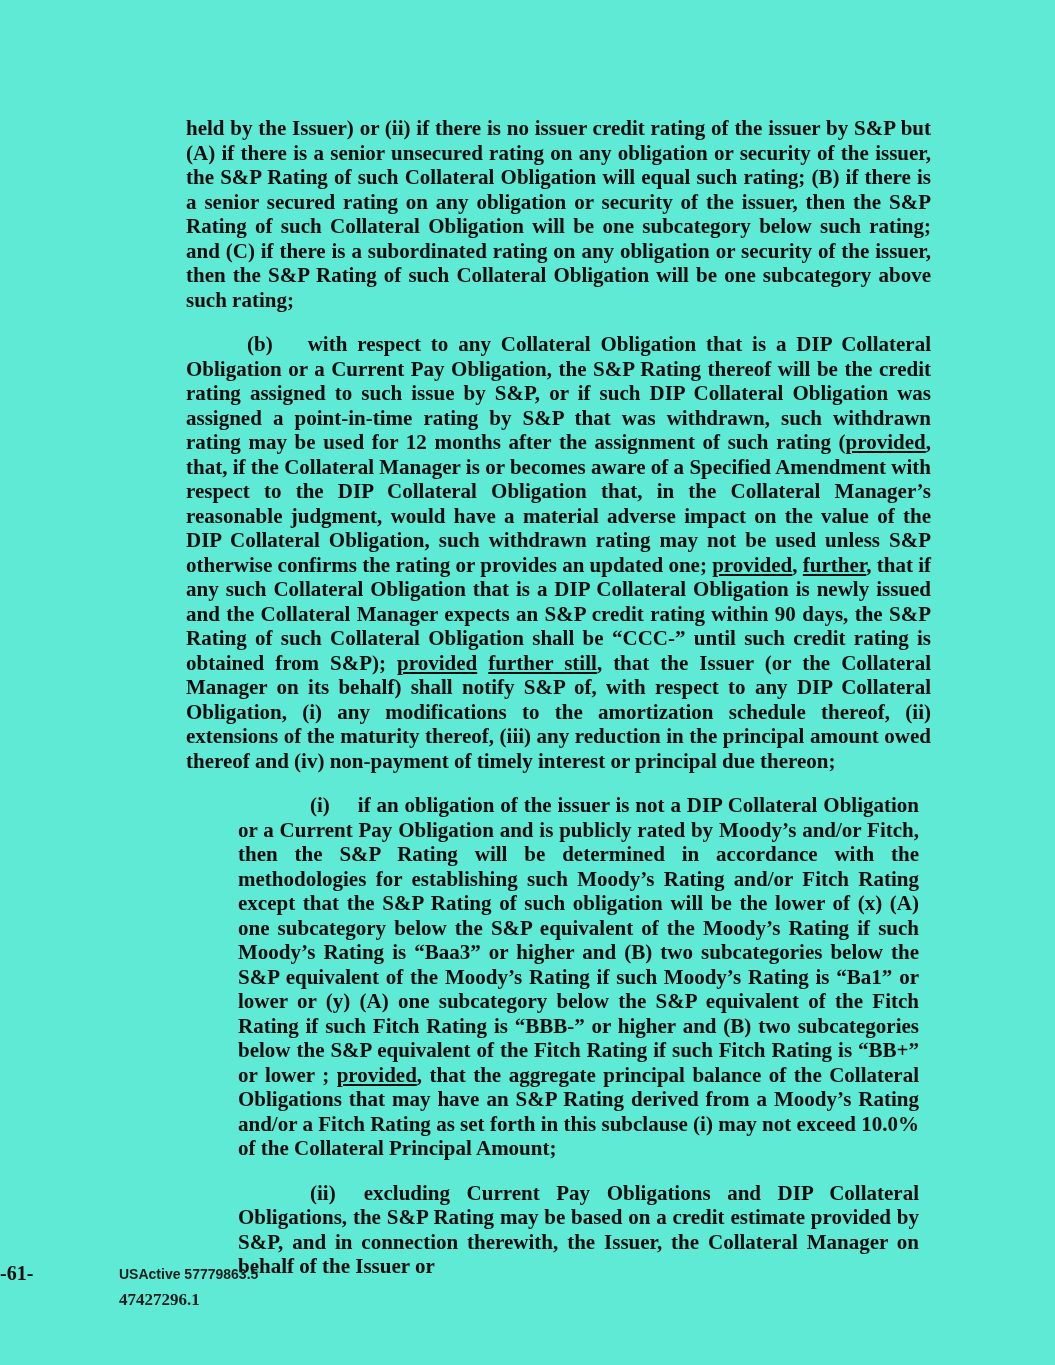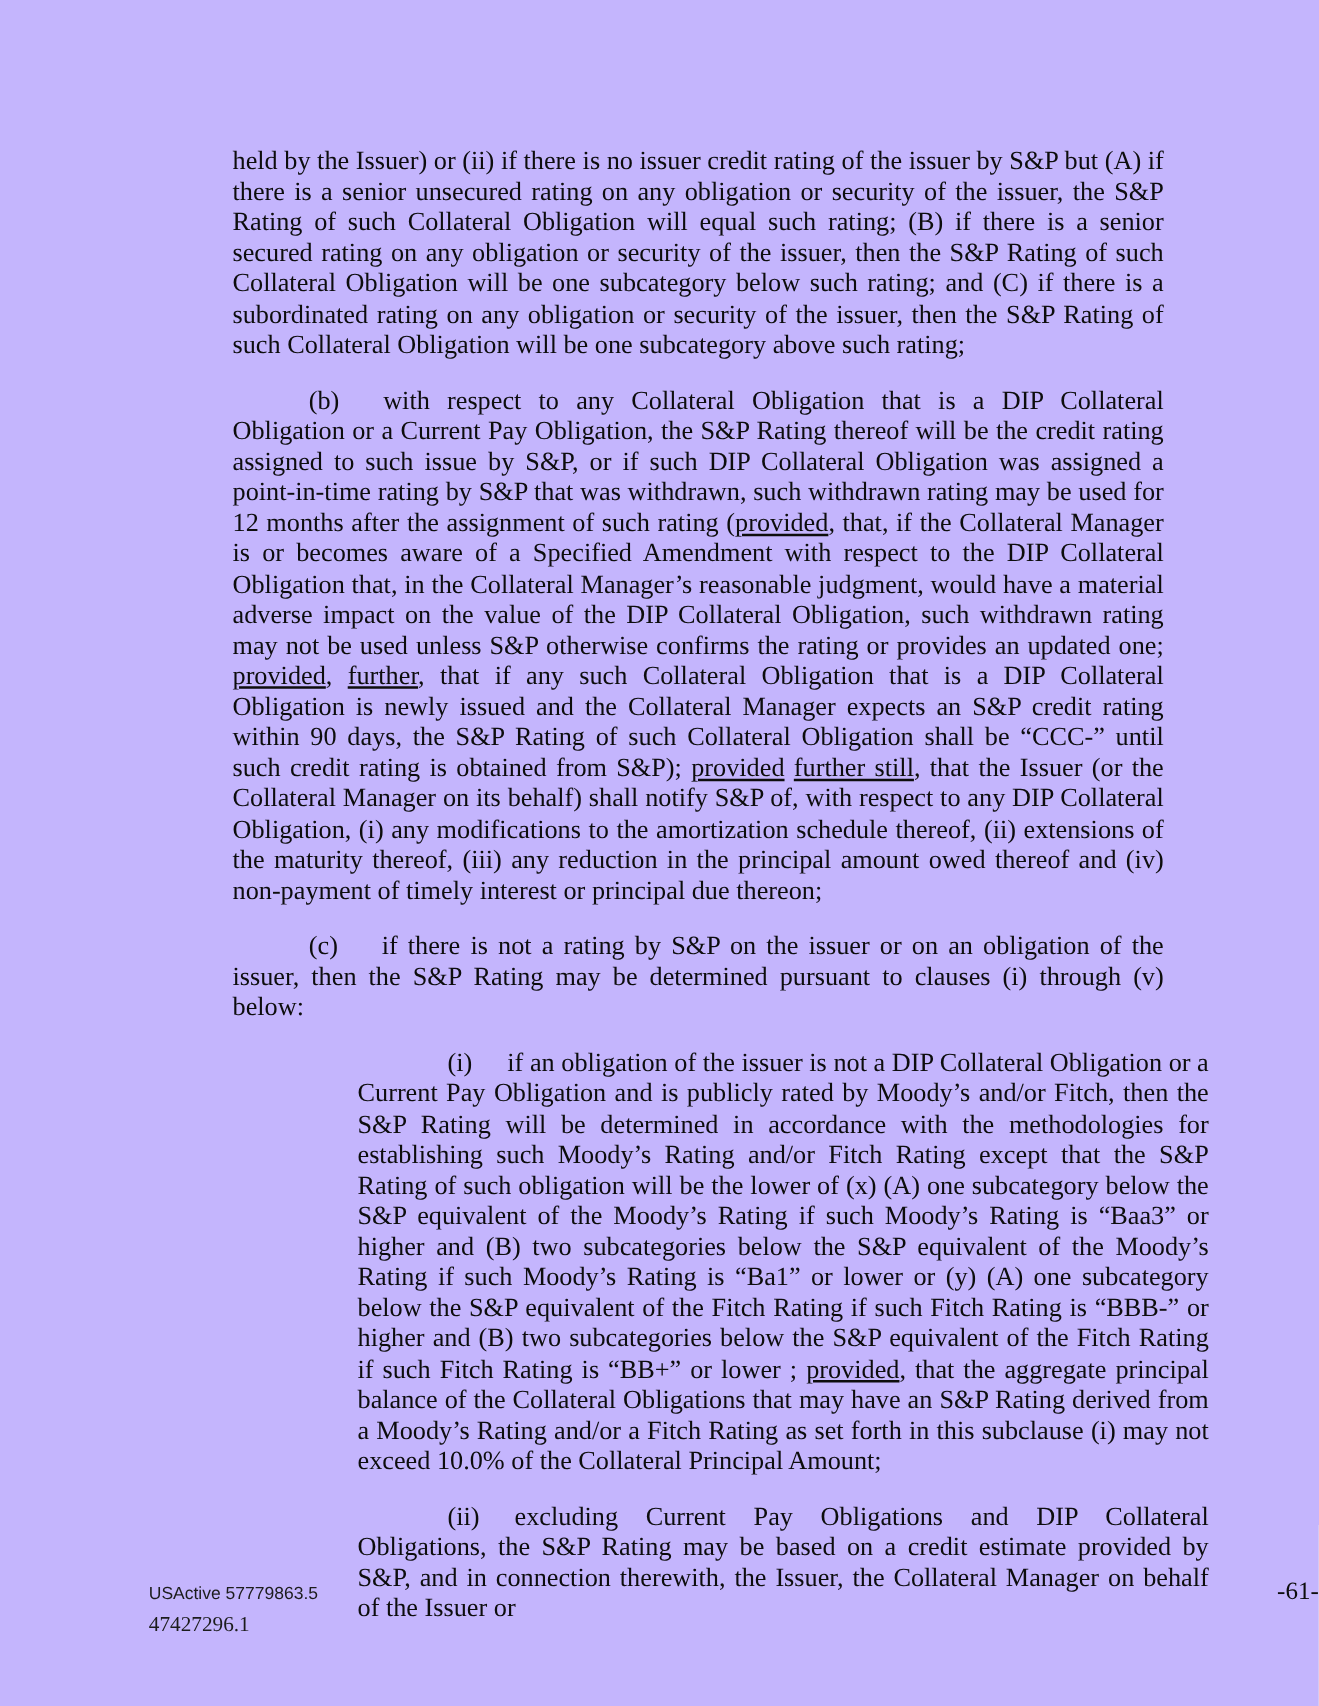--- a/index.html
+++ b/index.html
@@ -1,38 +1,39 @@
 <!DOCTYPE html>
 <html><head>
 <meta charset="utf-8">
 <style>
   html, body { margin: 0; padding: 0; background: #e8e8e8; }
   .page {
     position: relative;
     width: 1055px;
     height: 1365px;
-    background: #c4b5fd;
+    background: #5eead4;
     font-family: "Liberation Serif", serif;
     color: #0d0d0d;
     overflow: hidden;
+    font-weight: bold;
   }
   .content {
     position: absolute;
     left: 186px;
     top: 116px;
     width: 745px;
   }
   .para {
     font-size: 21px;
     line-height: 24.5px;
     text-align: justify;
     margin: 0 0 20px 0;
   }
   .para.body-indent { text-indent: 61px; }
-  .para.sub { margin-left: 100px; width: 681px; text-indent: 72px; }
+  .para.sub { margin-left: 52px; width: 681px; text-indent: 72px; }
   .tab { display: inline-block; }
   .tab-main { width: 35px; }
   .tab-sub { width: 28px; }
   .u { text-decoration: underline; text-underline-offset: 2px; }
   .footer-doc-id {
     position: absolute;
     left: 119px;
     top: 1266px;
     font-family: "Liberation Sans", sans-serif;
     font-size: 14px;
@@ -44,34 +45,33 @@
     top: 1290px;
     font-family: "Liberation Serif", serif;
     font-size: 17px;
     color: #1c1c1c;
   }
   .page-number {
     position: absolute;
     left: 0;
     top: 1262px;
     width: 1055px;
-    text-align: right;
+    text-align: left;
     font-family: "Liberation Serif", serif;
     font-size: 20px;
     color: #0d0d0d;
   }
 </style>
 </head>
 <body>
 
 <div class="page">
   <div class="content" id="doc-body">
       <p class="para plain"><span class="">held by the Issuer) or (ii) if there is no issuer credit rating of the issuer by S&amp;P but (A) if there is a senior unsecured rating on any obligation or security of the issuer, the S&amp;P Rating of such Collateral Obligation will equal such rating; (B) if there is a senior secured rating on any obligation or security of the issuer, then the S&amp;P Rating of such Collateral Obligation will be one subcategory below such rating; and (C) if there is a subordinated rating on any obligation or security of the issuer, then the S&amp;P Rating of such Collateral Obligation will be one subcategory above such rating;</span></p>
       <p class="para body-indent"><span>(b)</span><span class="tab tab-main"></span><span class="">with respect to any Collateral Obligation that is a DIP Collateral Obligation or a Current Pay Obligation, the S&amp;P Rating thereof will be the credit rating assigned to such issue by S&amp;P, or if such DIP Collateral Obligation was assigned a point-in-time rating by S&amp;P that was withdrawn, such withdrawn rating may be used for 12 months after the assignment of such rating (</span><span class="u">provided</span><span class="">, that, if the Collateral Manager is or becomes aware of a Specified Amendment with respect to the DIP Collateral Obligation that, in the Collateral Manager’s reasonable judgment, would have a material adverse impact on the value of the DIP Collateral Obligation, such withdrawn rating may not be used unless S&amp;P otherwise confirms the rating or provides an updated one; </span><span class="u">provided</span><span class="">, </span><span class="u">further</span><span class="">, that if any such Collateral Obligation that is a DIP Collateral Obligation is newly issued and the Collateral Manager expects an S&amp;P credit rating within 90 days, the S&amp;P Rating of such Collateral Obligation shall be “CCC-” until such credit rating is obtained from S&amp;P); </span><span class="u">provided</span><span class=""> </span><span class="u">further still</span><span class="">, that the Issuer (or the Collateral Manager on its behalf) shall notify S&amp;P of, with respect to any DIP Collateral Obligation, (i) any modifications to the amortization schedule thereof, (ii) extensions of the maturity thereof, (iii) any reduction in the principal amount owed thereof and (iv) non-payment of timely interest or principal due thereon;</span></p>
-      <p class="para body-indent"><span>(c)</span><span class="tab tab-main"></span><span class="">if there is not a rating by S&amp;P on the issuer or on an obligation of the issuer, then the S&amp;P Rating may be determined pursuant to clauses (i) through (v) below:</span></p>
       <p class="para sub"><span>(i)</span><span class="tab tab-sub"></span><span class="">if an obligation of the issuer is not a DIP Collateral Obligation or a Current Pay Obligation and is publicly rated by Moody’s and/or Fitch, then the S&amp;P Rating will be determined in accordance with the methodologies for establishing such Moody’s Rating and/or Fitch Rating except that the S&amp;P Rating of such obligation will be the lower of (x) (A) one subcategory below the S&amp;P equivalent of the Moody’s Rating if such Moody’s Rating is “Baa3” or higher and (B) two subcategories below the S&amp;P equivalent of the Moody’s Rating if such Moody’s Rating is “Ba1” or lower or (y) (A) one subcategory below the S&amp;P equivalent of the Fitch Rating if such Fitch Rating is “BBB-” or higher and (B) two subcategories below the S&amp;P equivalent of the Fitch Rating if such Fitch Rating is “BB+” or lower ; </span><span class="u">provided</span><span class="">, that the aggregate principal balance of the Collateral Obligations that may have an S&amp;P Rating derived from a Moody’s Rating and/or a Fitch Rating as set forth in this subclause (i) may not exceed 10.0% of the Collateral Principal Amount;</span></p>
       <p class="para sub"><span>(ii)</span><span class="tab tab-sub"></span><span class="">excluding Current Pay Obligations and DIP Collateral Obligations, the S&amp;P Rating may be based on a credit estimate provided by S&amp;P, and in connection therewith, the Issuer, the Collateral Manager on behalf of the Issuer or</span></p>
     </div>
 
   <div class="footer-doc-id">USActive 57779863.5</div>
   <div class="footer-doc-id2">47427296.1</div>
   <div class="page-number">-61-</div>
 </div>
 
 </body></html>

